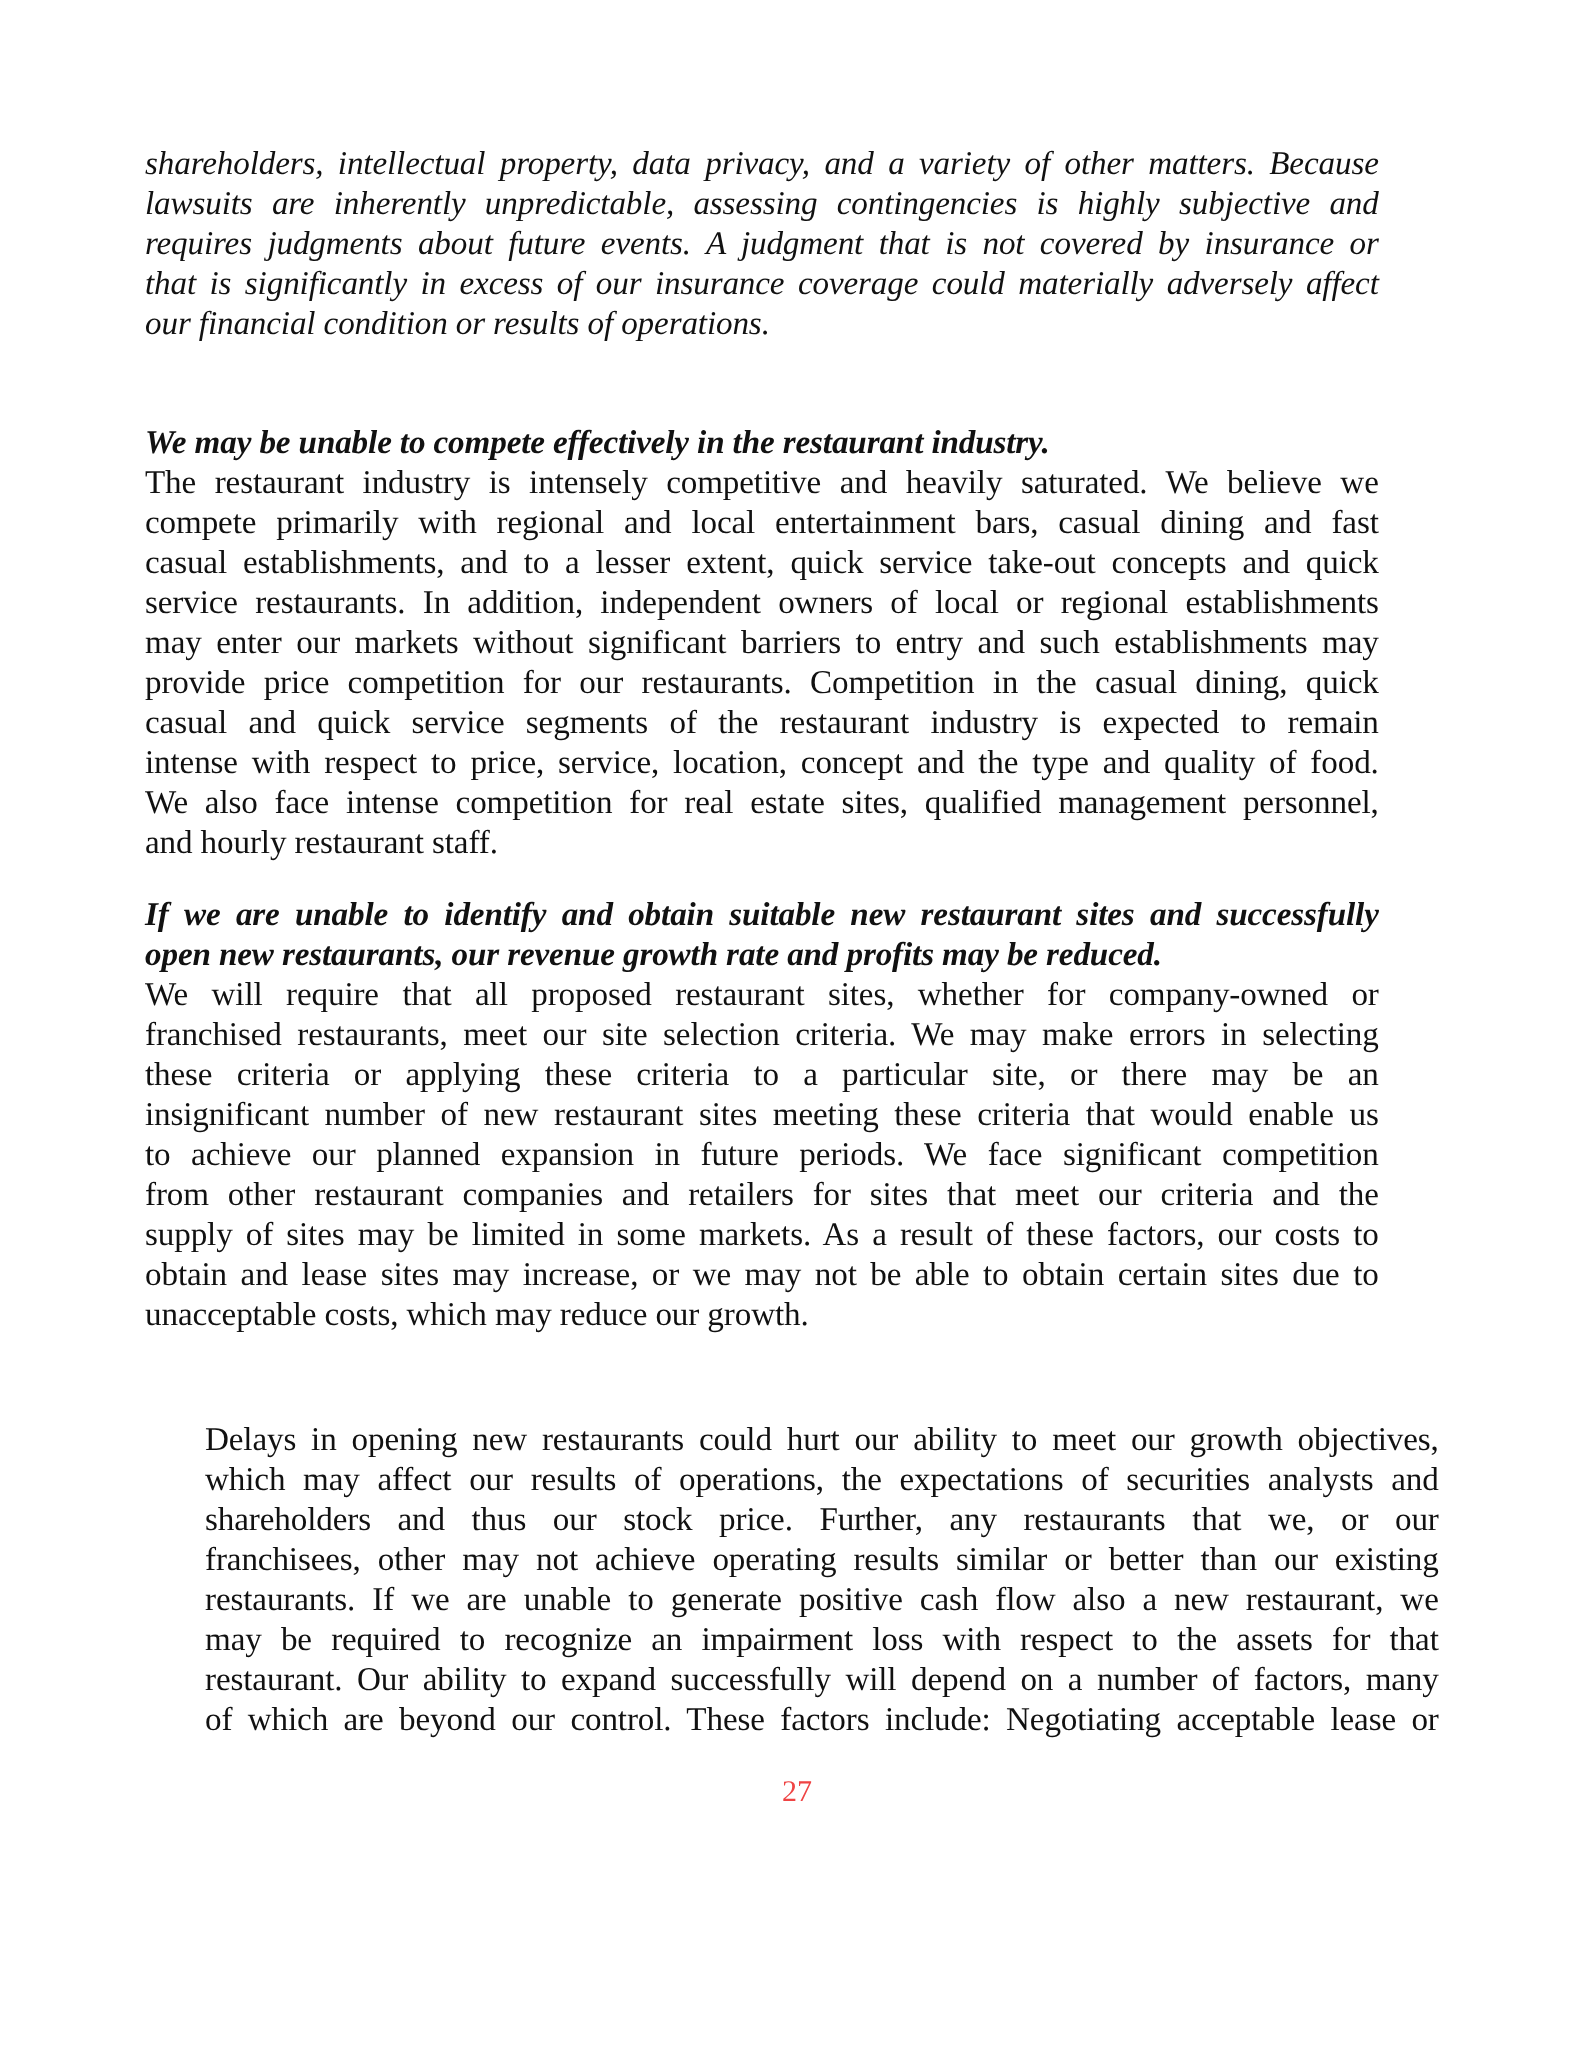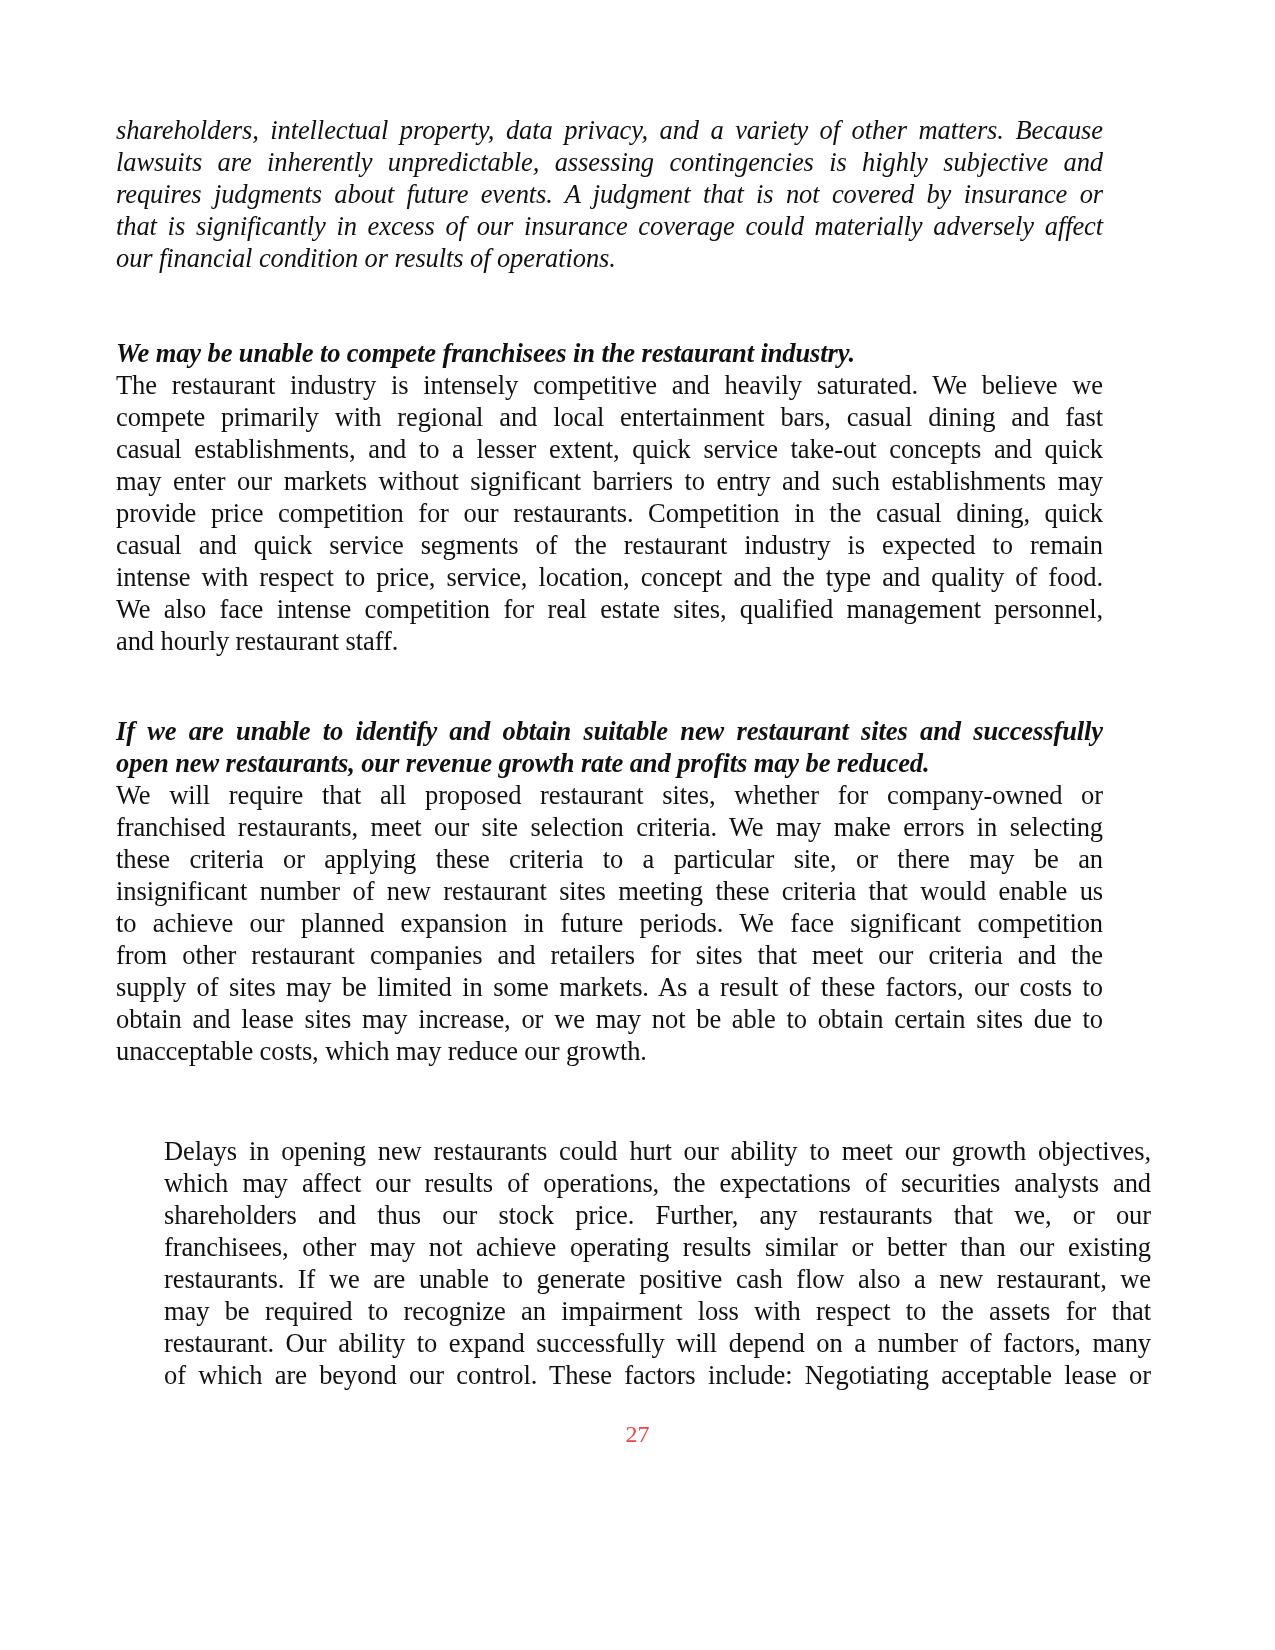--- a/index.html
+++ b/index.html
@@ -30,25 +30,26 @@
 
   <div class="block" style="top:114px;font-style:italic;">
     <span class="line">shareholders, intellectual property, data privacy, and a variety of other matters. Because</span>
     <span class="line">lawsuits are inherently unpredictable, assessing contingencies is highly subjective and</span>
     <span class="line">requires judgments about future events. A judgment that is not covered by insurance or</span>
     <span class="line">that is significantly in excess of our insurance coverage could materially adversely affect</span>
     <span class="line last">our financial condition or results of operations.</span>
   </div>
 
   <div class="block" style="top:337px;">
-    <span class="line last heading">We may be unable to compete franchisees in the restaurant industry.</span>
+    <span class="line last heading">We may be unable to compete effectively in the restaurant industry.</span>
     <div>
       <span class="line">The restaurant industry is intensely competitive and heavily saturated. We believe we</span>
       <span class="line">compete primarily with regional and local entertainment bars, casual dining and fast</span>
       <span class="line">casual establishments, and to a lesser extent, quick service take-out concepts and quick</span>
+      <span class="line">service restaurants. In addition, independent owners of local or regional establishments</span>
       <span class="line">may enter our markets without significant barriers to entry and such establishments may</span>
       <span class="line">provide price competition for our restaurants. Competition in the casual dining, quick</span>
       <span class="line">casual and quick service segments of the restaurant industry is expected to remain</span>
       <span class="line">intense with respect to price, service, location, concept and the type and quality of food.</span>
       <span class="line">We also face intense competition for real estate sites, qualified management personnel,</span>
       <span class="line last">and hourly restaurant staff.</span>
     </div>
   </div>
 
   <div class="block" style="top:715px;">

